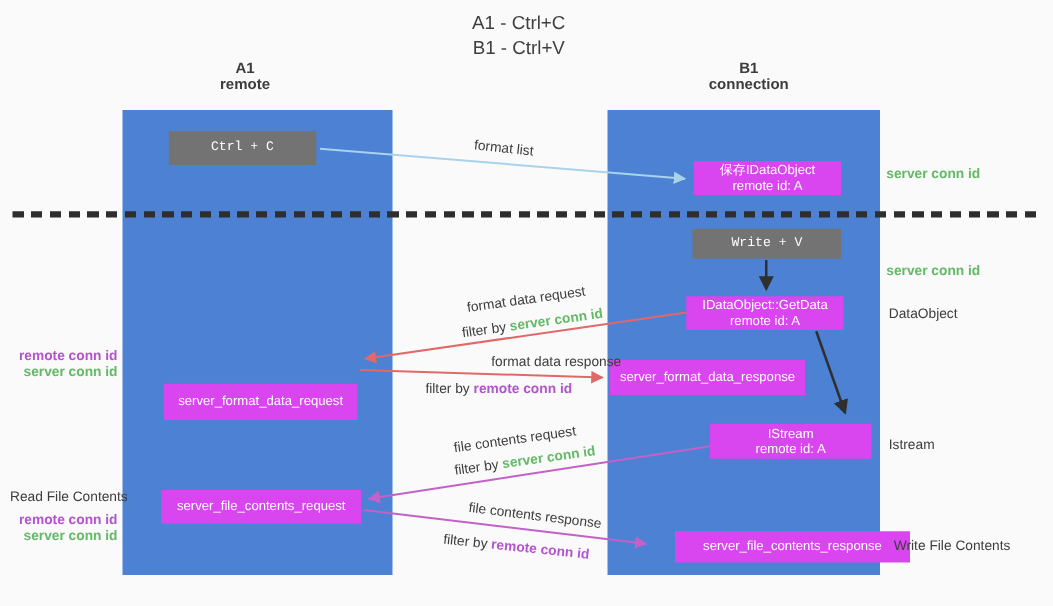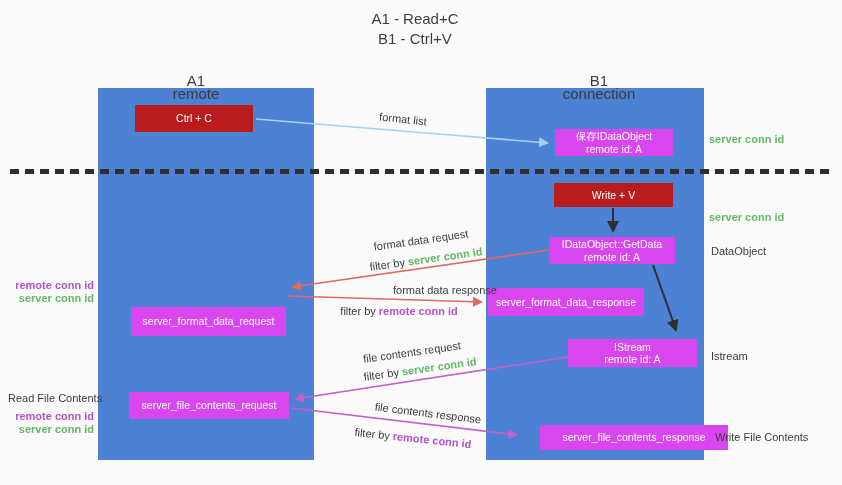--- a/index.html
+++ b/index.html
@@ -8,47 +8,47 @@
     background:#fafafb;
     font-family:"Liberation Sans", sans-serif;
     color:#3c3c3c;
   }
   .title{
     position:absolute;left:315px;top:9px;width:200px;
     text-align:center;font-size:15px;line-height:20px;color:#3f3f3f;
   }
   .col{position:absolute;top:88px;height:372px;background:#4c81d4;z-index:1;}
   .col-label{
-    position:absolute;top:74px;width:100px;text-align:center;
-    font-size:15px;line-height:13px;color:#3c3c3c;z-index:2;
+    position:absolute;top:48px;width:100px;text-align:center;
+    font-size:12px;line-height:13px;color:#3c3c3c;z-index:2;font-weight:bold;
   }
   .dashed{
     position:absolute;left:10px;top:169px;width:822px;height:5px;z-index:4;
     background:repeating-linear-gradient(90deg,#2e2e2e 0 9px,transparent 9px 15px);
   }
   .box{
     position:absolute;z-index:3;display:flex;flex-direction:column;
     align-items:center;justify-content:center;text-align:center;
     color:#ffffff;font-size:10.5px;line-height:12.5px;white-space:nowrap;
   }
-  .box.green{background:#b91c1c;}
+  .box.green{background:#737373;font-family:Liberation Mono, monospace;}
   .box.orange{background:#d946ef;}
   .arrows{position:absolute;left:0;top:0;z-index:5;pointer-events:none;}
   .lbl{position:absolute;font-size:11px;white-space:nowrap;z-index:6;color:#3c3c3c;}
   .left-block{left:8px;width:86px;text-align:right;}
   .green-t{color:#63b965;font-weight:bold;}
   .purple-t{color:#b353cd;font-weight:bold;}
 </style>
 </head>
 <body>
 
 <div class="canvas">
 
   <div class="title">
-    <div>A1 - Read+C</div>
+    <div>A1 - Ctrl+C</div>
     <div>B1 - Ctrl+V</div>
   </div>
 
   <div class="col-label" style="left:146px;">
     <div>A1</div>
     <div>remote</div>
   </div>
   <div class="col-label" style="left:549px;">
     <div>B1</div>
     <div>connection</div>

